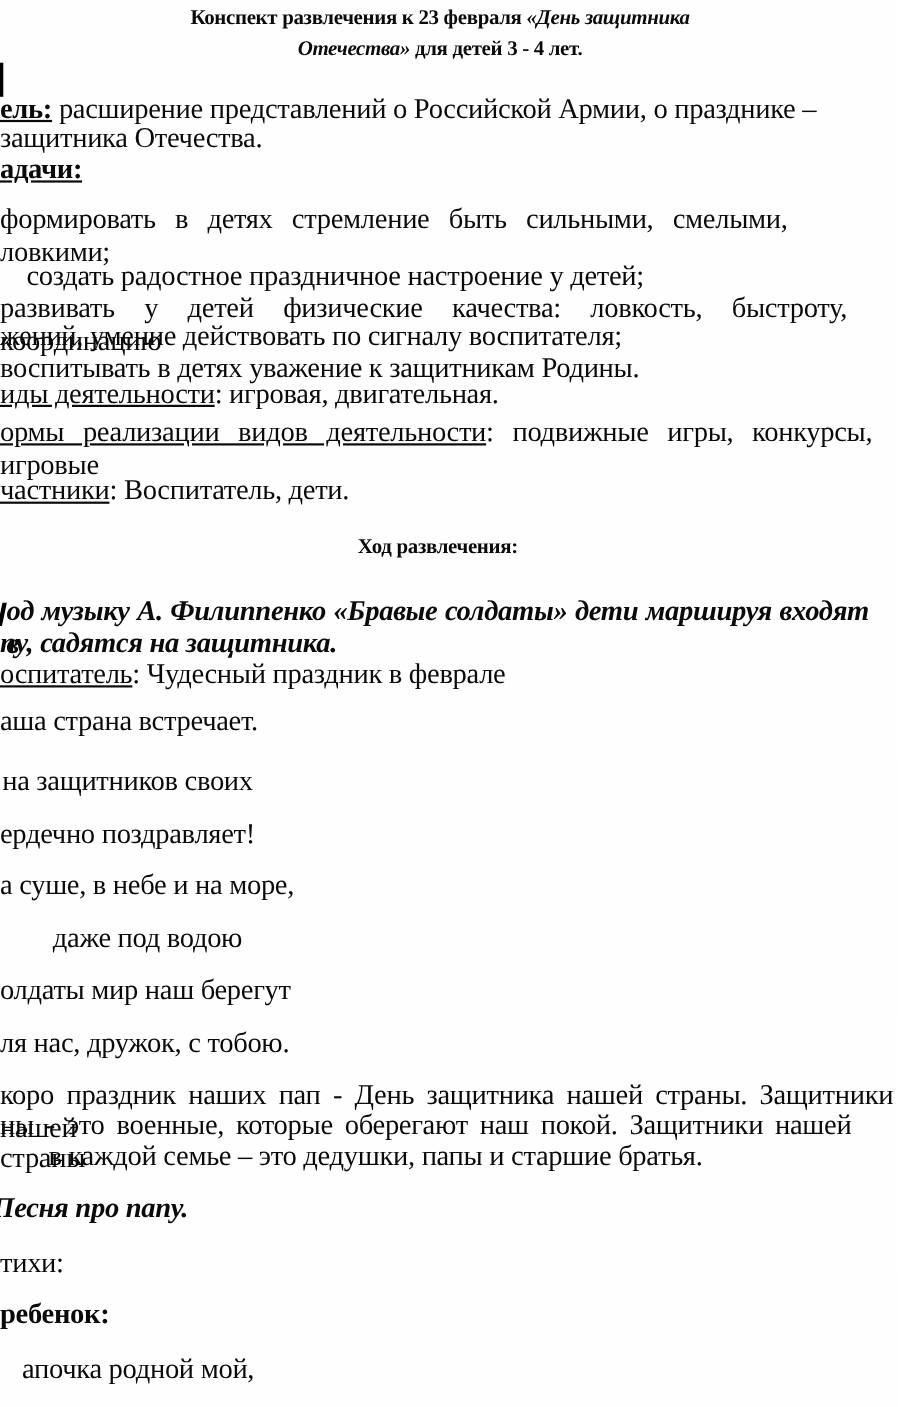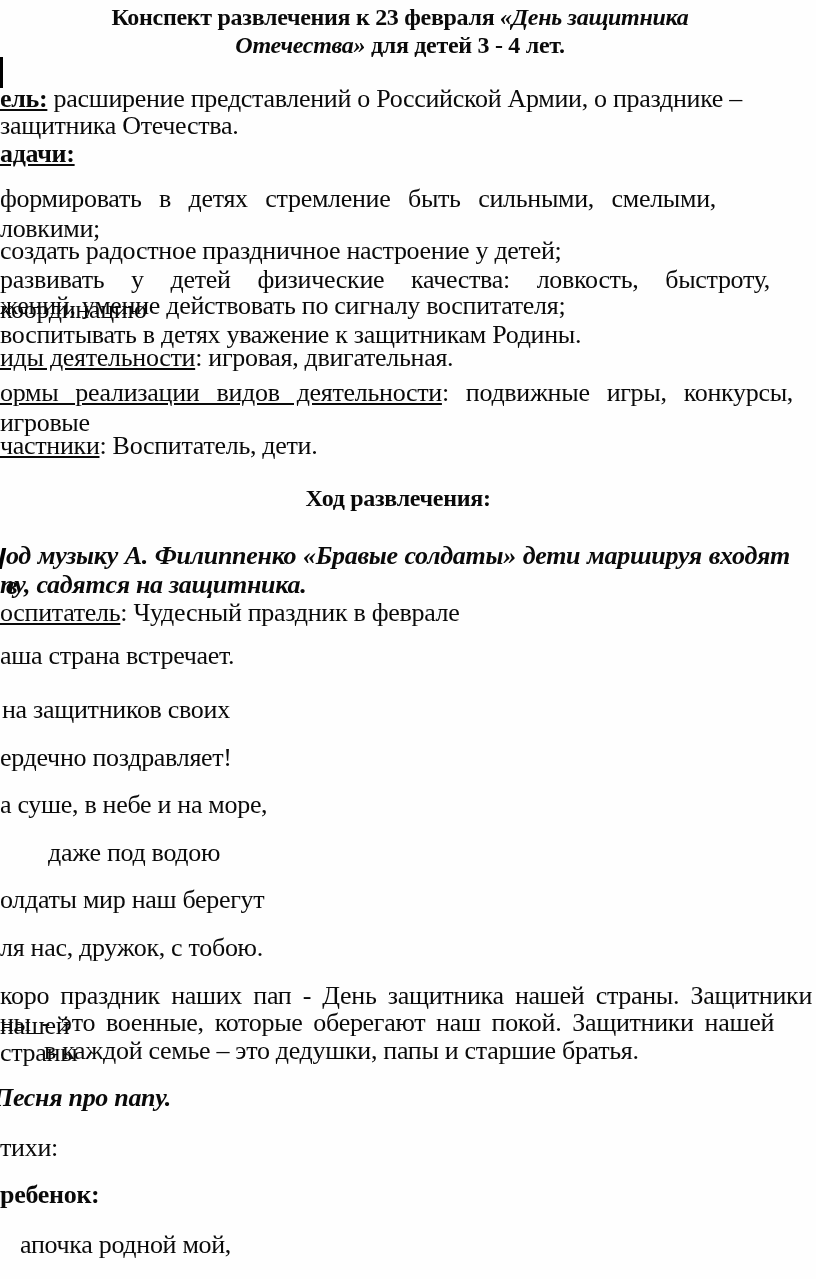--- a/index.html
+++ b/index.html
@@ -8,40 +8,40 @@
     overflow:hidden;color:#0a0a0a;
     font-family:"Liberation Serif","DejaVu Serif",serif;
     font-size:26px;letter-spacing:-0.3px;
   }
   .ln{position:absolute;left:0;line-height:30px;white-space:nowrap;}
   .just{white-space:normal;text-align:justify;text-align-last:justify;text-justify:inter-word;}
   .center{text-align:center;white-space:nowrap;}
   .b{font-weight:bold;}
   .i{font-style:italic;}
   .u{text-decoration:underline;}
-  .title{font-size:24px;font-weight:bold;}
+  .title{font-size:19px;font-weight:bold;}
   .caret{position:absolute;background:#000;}
   .stem{position:absolute;background:#000;transform:skewX(-12deg);}
 </style>
 </head>
 <body>
 
 <div class="page">
 
   <div class="ln title center" style="top:2px;width:800px;"><span>Конспект развлечения к 23 февраля </span><span class="i">«День защитника</span></div>
   <div class="ln title center" style="top:30px;width:800px;"><span class="i">Отечества»</span><span> для детей 3 - 4 лет.</span></div>
 
   <div class="caret" style="left:0;top:57px;width:3px;height:31px;"></div>
 
   <div class="ln" style="top:84px;"><span class="b u">ель:</span><span> расширение представлений о Российской Армии, о празднике –</span></div>
   <div class="ln" style="top:111px;">защитника Отечества.</div>
 
   <div class="ln b u" style="top:139px;">адачи:</div>
   <div class="ln just" style="top:184px;width:716px;">формировать в детях стремление быть сильными, смелыми, ловкими;</div>
-  <div class="ln" style="top:236px;">создать радостное праздничное настроение у детей;</div>
+  <div class="ln" style="top:236px;padding-left:24px;">создать радостное праздничное настроение у детей;</div>
   <div class="ln just" style="top:265px;width:770px;">развивать у детей физические качества: ловкость, быстроту, координацию</div>
   <div class="ln" style="top:291px;">жений, умение действовать по сигналу воспитателя;</div>
   <div class="ln" style="top:320px;">воспитывать в детях уважение к защитникам Родины.</div>
 
   <div class="ln" style="top:343px;"><span class="u">иды деятельности</span><span>: игровая, двигательная.</span></div>
   <div class="ln just" style="top:378px;width:793px;"><span class="u">ормы реализации видов деятельности</span><span>: подвижные игры, конкурсы, игровые</span></div>
   <div class="ln" style="top:431px;"><span class="u">частники</span><span>: Воспитатель, дети.</span></div>
 
   <div class="ln title center" style="top:483px;width:772px;padding-left:12px;">Ход развлечения:</div>
 

